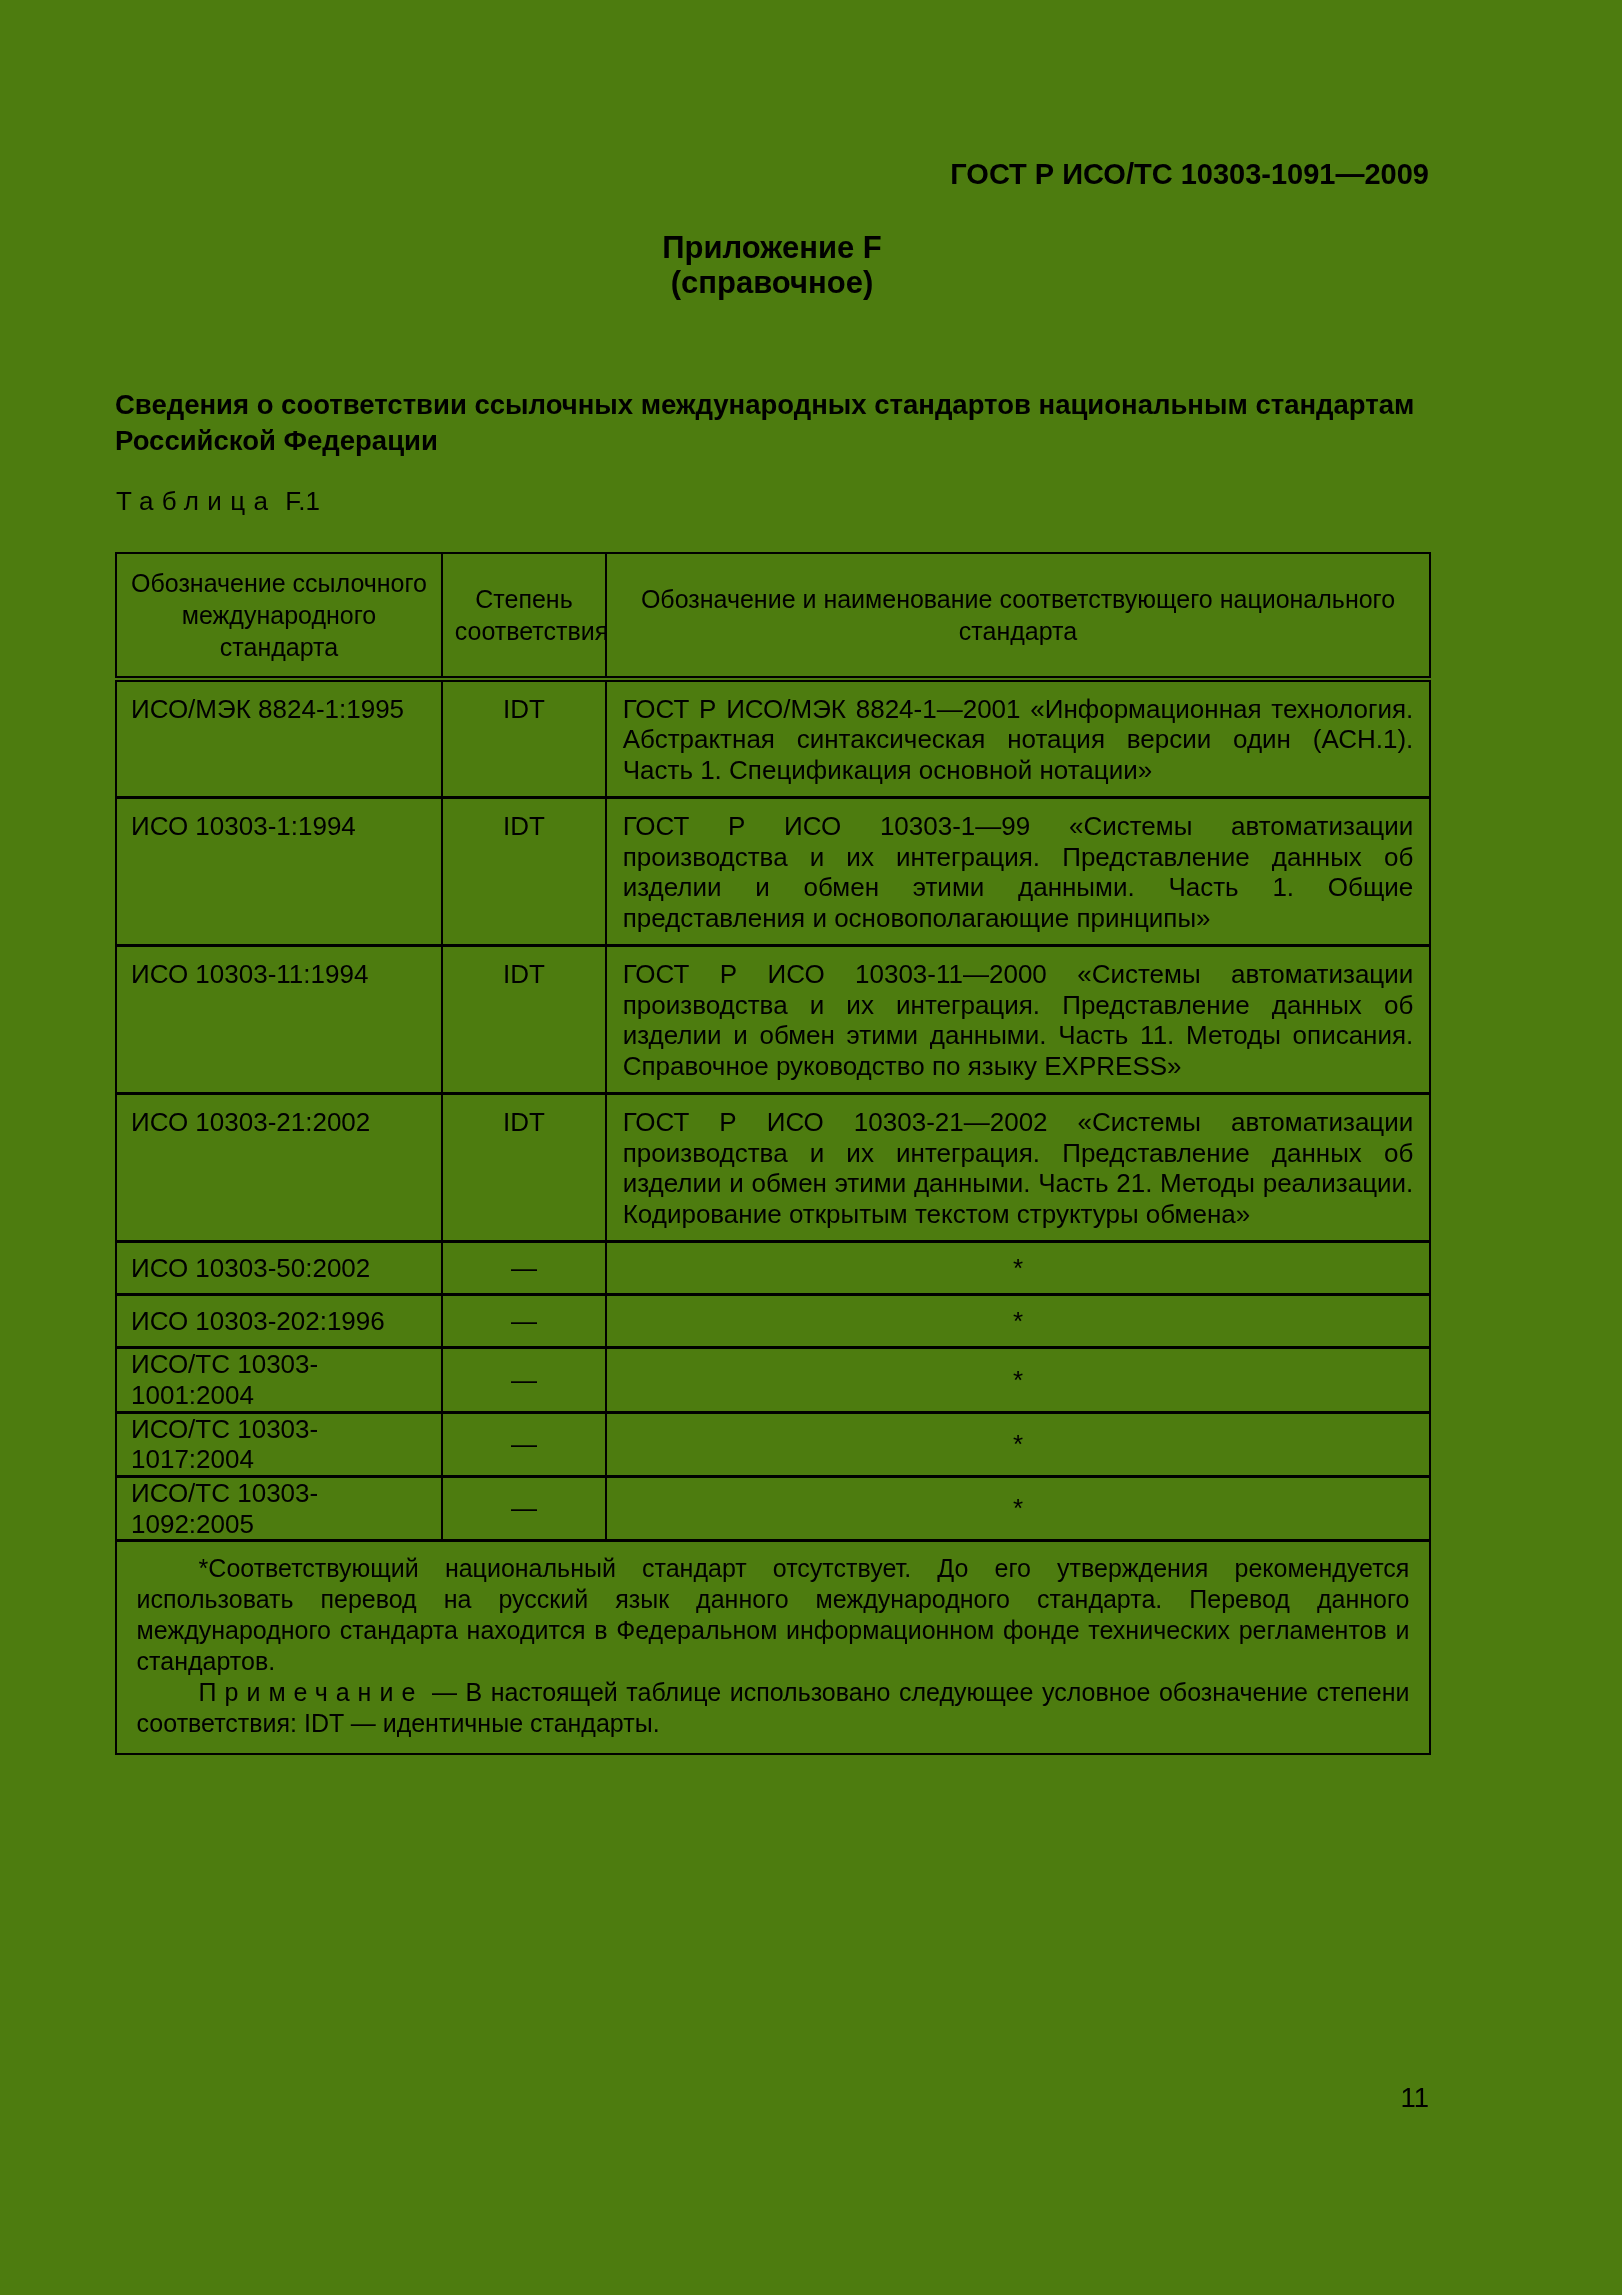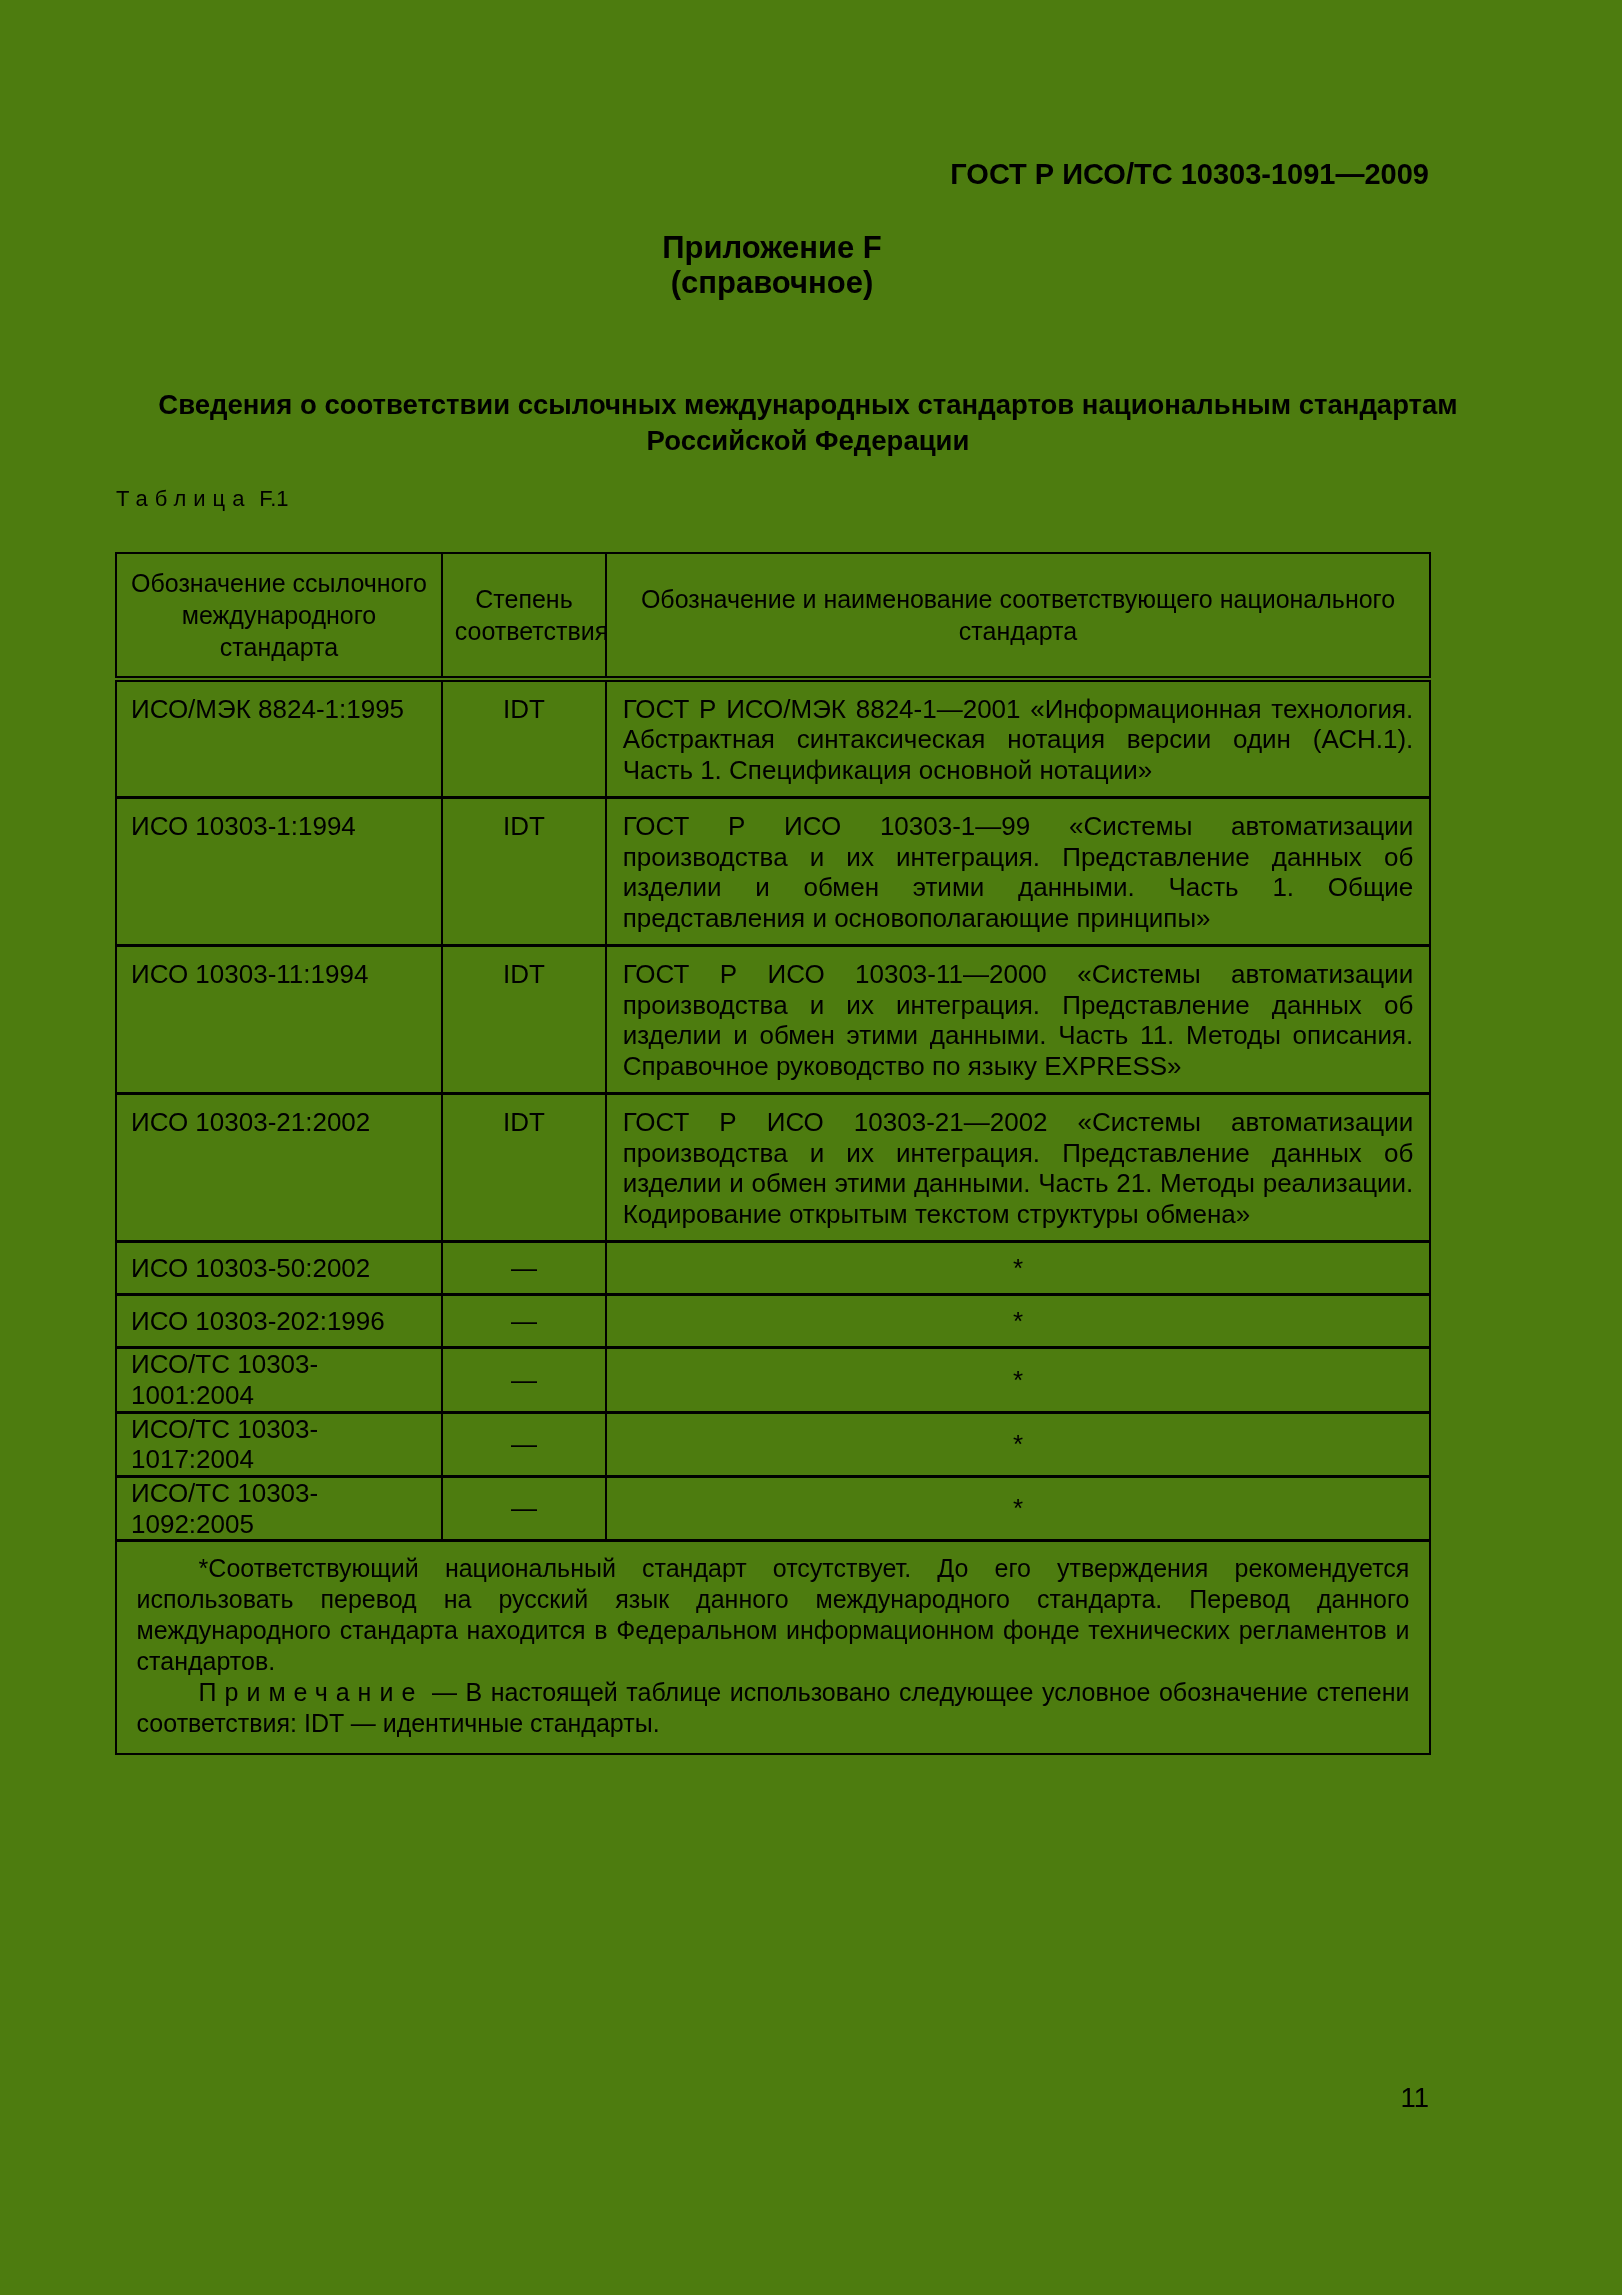--- a/index.html
+++ b/index.html
@@ -14,25 +14,25 @@
   .doc-header{
     position:absolute;top:158px;left:115px;width:1314px;
     text-align:right;font-weight:bold;font-size:29px;white-space:nowrap;
   }
   .appendix{
     position:absolute;top:230px;left:115px;width:1314px;
     text-align:center;font-weight:bold;font-size:31px;line-height:35px;
   }
   .main-title{
     position:absolute;top:387px;left:115px;width:1314px;
-    text-align:center;font-weight:bold;font-size:27.5px;line-height:36px;margin-left:36px;
+    font-weight:bold;font-size:27.5px;line-height:36px;
   }
   .table-caption{
     position:absolute;top:486px;left:116px;
-    font-size:22px;
+    font-size:26px;
   }
   .spaced{letter-spacing:0.32em;}
   .cap-num{margin-left:0.35em;}
 
   table.ref-table{
     position:absolute;top:552px;left:115px;width:1314px;
     border-collapse:collapse;table-layout:fixed;
     font-size:26px;
     border:2.6px solid #000;
   }

